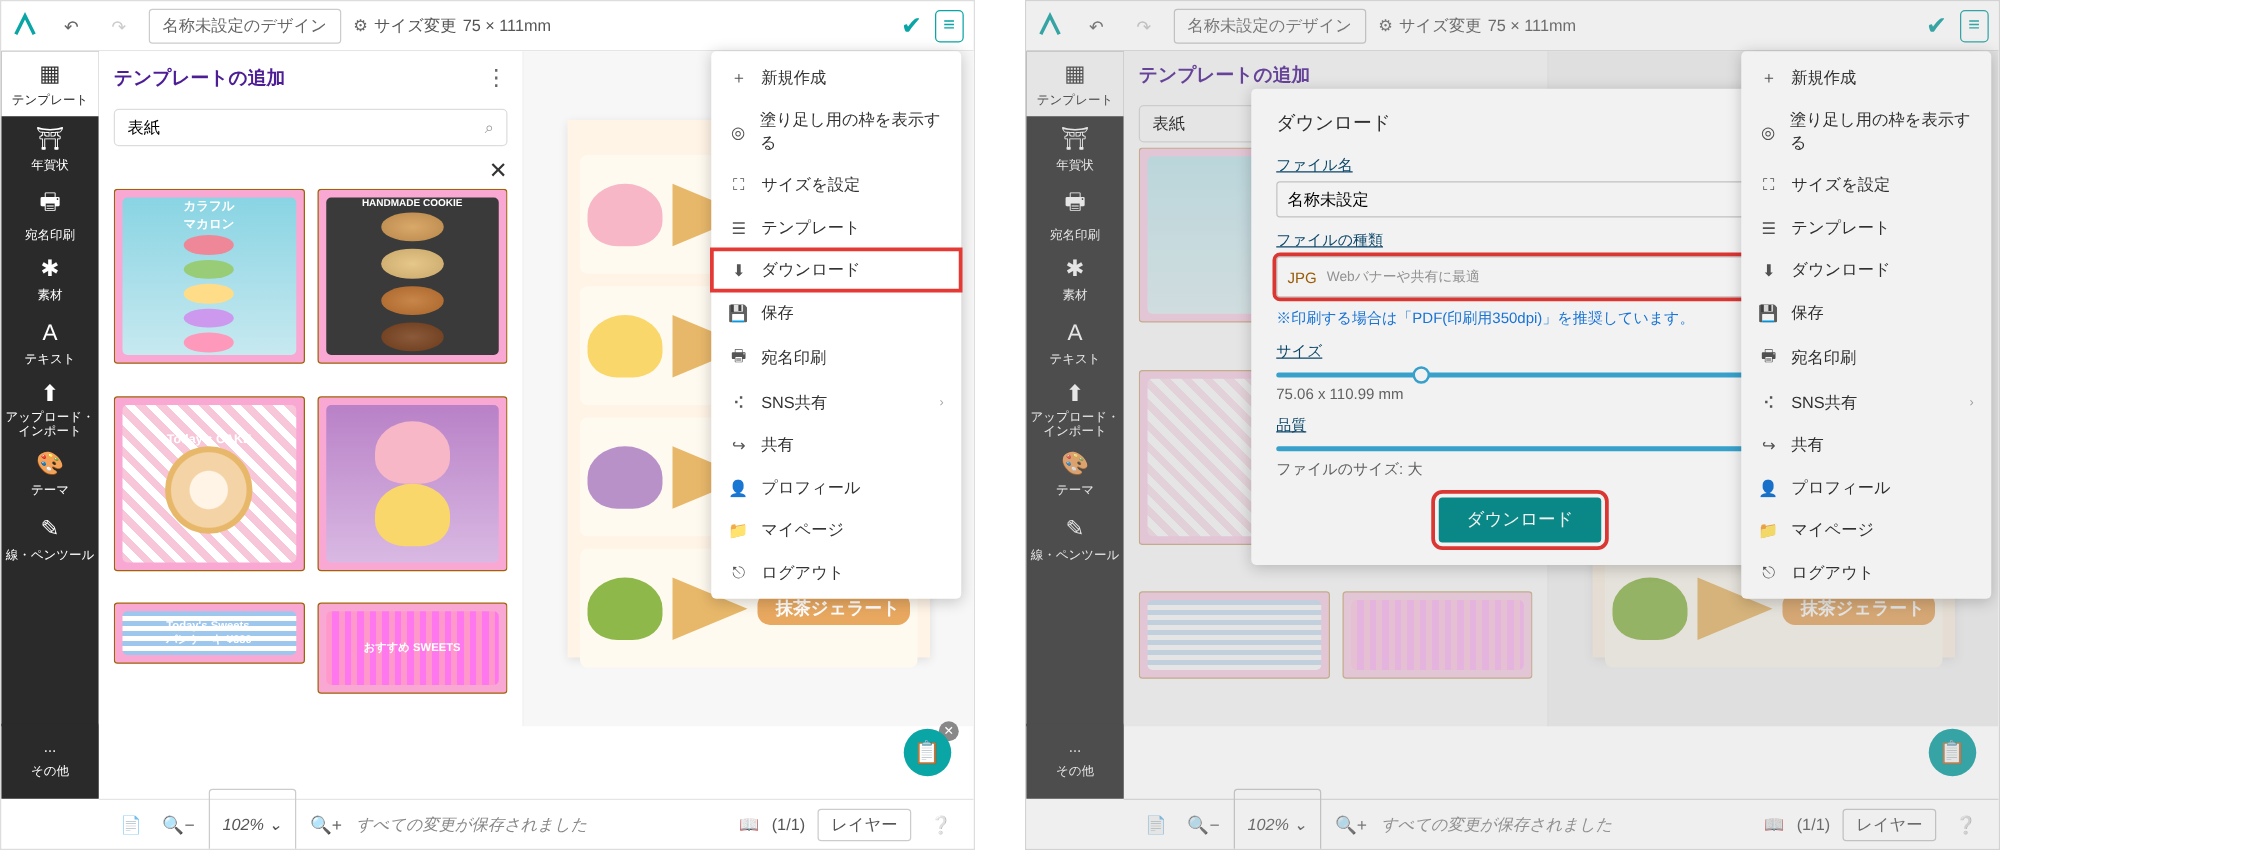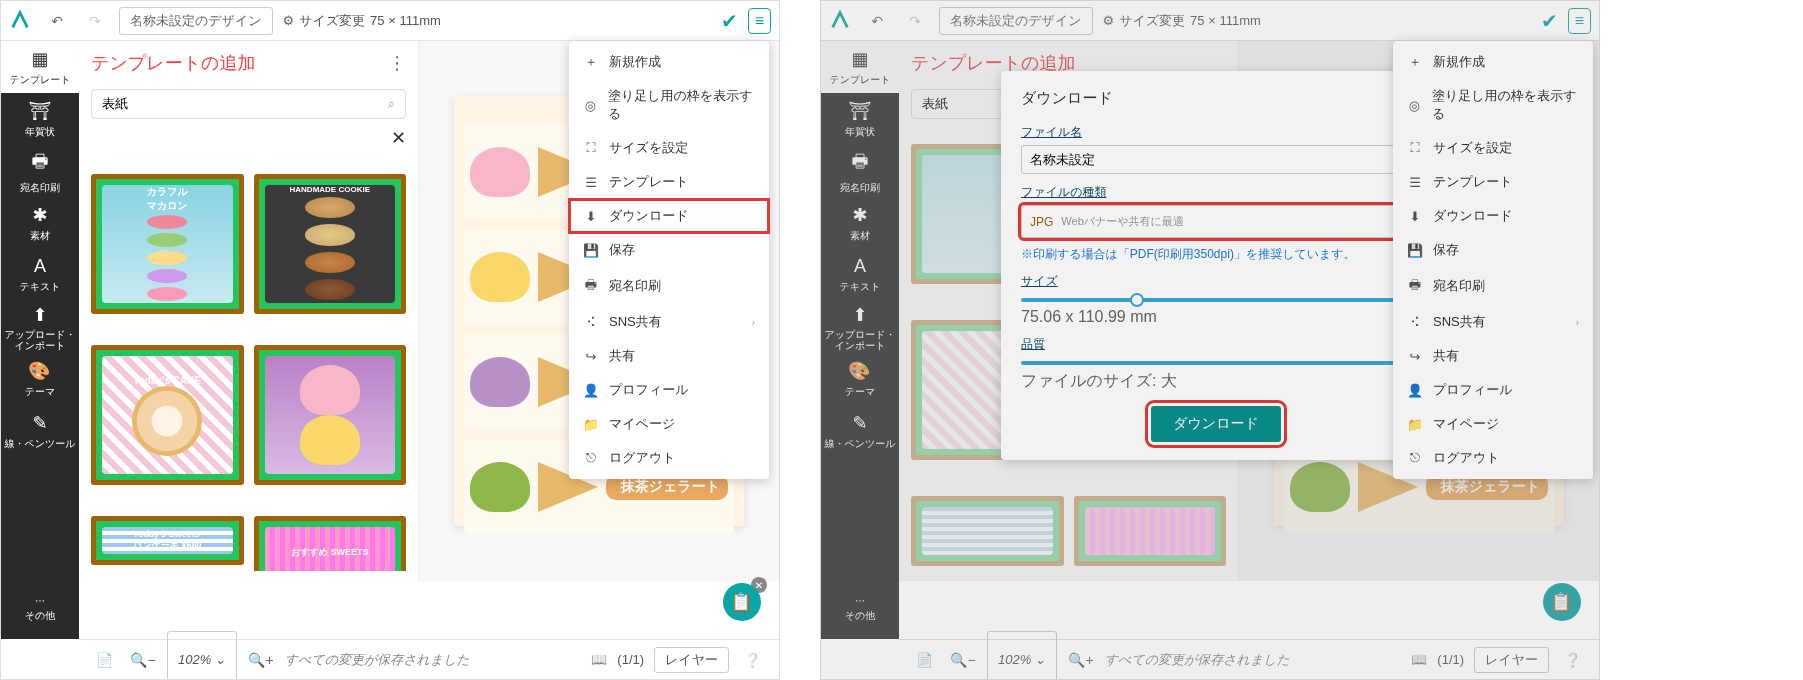--- a/index.html
+++ b/index.html
@@ -23,28 +23,28 @@
 
 .sidebar { position: absolute; left: 0; top: 40px; width: 78px; background: #2a2a2a; height: 540px; display: flex; flex-direction: column; }
 .sidebar-item { height: 52px; display: flex; flex-direction: column; align-items: center; justify-content: center; color: #fff; font-size: 10px; gap: 3px; cursor: pointer; }
 .sidebar-item.active { background: #fff; color: #333; }
 .sidebar-item .si-icon { font-size: 18px; }
 .sidebar-bottom { position: absolute; left: 0; bottom: 40px; width: 78px; background: #2a2a2a; height: 60px; display: flex; flex-direction: column; align-items: center; justify-content: center; color: #fff; font-size: 10px; gap: 3px; }
 
 
 .panel { position: absolute; left: 78px; top: 40px; width: 340px; height: 540px; background: #fff; border-right: 1px solid #eee; padding: 10px 12px; display: flex; flex-direction: column; }
 .panel-header { display: flex; align-items: center; justify-content: space-between; }
-.panel-title { font-size: 18px; font-weight: normal; color: #ef4444; }
+.panel-title { font-size: 15px; font-weight: bold; color: #4c1d95; }
 .panel-menu { font-size: 18px; color: #666; cursor: pointer; }
 .search-box { margin-top: 14px; border: 1px solid #ddd; border-radius: 4px; padding: 6px 10px; display: flex; align-items: center; font-size: 13px; color: #666; }
 .search-box input { border: none; outline: none; flex: 1; font-size: 13px; }
 .search-box .mag { color: #999; }
 .close-x { align-self: flex-end; margin-top: 8px; font-size: 18px; color: #333; cursor: pointer; }
 .thumbs { display: grid; grid-template-columns: 1fr 1fr; gap: 10px; margin-top: 4px; flex: 1; overflow: hidden; }
-.thumb { background: #22c55e; border: 5px solid #a16207; border-radius: 3px; height: 140px; position: relative; overflow: hidden; margin-top: 21px; }
+.thumb { background: #f9a8d4; border: 1px solid #a16207; border-radius: 3px; height: 140px; position: relative; overflow: hidden; }
 .thumb .t-content { position: absolute; inset: 6px; border-radius: 4px; display: flex; flex-direction: column; align-items: center; justify-content: center; font-size: 10px; color: #fff; font-weight: bold; }
 .t1 { background: linear-gradient(#89d4e3,#c7e9f0); }
 .t2 { background: #3a3a3a; }
 .t3 { background: repeating-linear-gradient(45deg,#f7c7d9,#f7c7d9 6px,#fff 6px,#fff 12px); color:#d46; }
 .t4 { background: linear-gradient(#b981c7,#d9b9e3); }
 .t5 { background: repeating-linear-gradient(#9ec7ed,#9ec7ed 4px,#fff 4px,#fff 8px); color:#246; }
 .t6 { background: repeating-linear-gradient(90deg,#f9c,#f9c 5px,#f7e 5px,#f7e 10px); color:#a36; }
 .t2 .cookie { width:50px; height:50px; border-radius:50%; margin:3px; display:inline-block; }
 .c1 { background: radial-gradient(#d9a96a,#b8864a); } .c2{background:radial-gradient(#e6c88a,#c9a66a);} .c3{background:radial-gradient(#c9864a,#a8642a);} .c4{background:radial-gradient(#8a5a3a,#6a3a1a);}
 .macaron { width:40px;height:30px;border-radius:50%;margin:2px;display:inline-block;}
@@ -82,21 +82,21 @@
 
 .dl-panel { position: absolute; top: 70px; left: 180px; width: 430px; background: #fff; box-shadow: 0 2px 12px rgba(0,0,0,.2); border-radius: 4px; padding: 18px 20px; z-index: 15; }
 .dl-title { font-size: 15px; color: #333; margin-bottom: 16px; }
 .dl-label { font-size: 12px; color: #0c4a6e; margin-bottom: 4px; margin-top: 10px; text-decoration: underline; }
 .dl-input { width: 100%; border: 1px solid #ccc; border-radius: 3px; padding: 6px 8px; font-size: 13px; }
 .dl-select { width: 100%; border: 1px solid #ccc; border-radius: 3px; padding: 8px 8px; font-size: 12px; color: #555; display:flex; gap:8px; align-items:center;}
 .dl-select.highlighted { outline: 3px solid #e53935; }
 .dl-note { font-size: 12px; color: #1a7ae0; margin-top: 8px; }
 .slider-track { height: 4px; background: #3aa9d6; border-radius: 2px; margin-top: 8px; position: relative; }
 .slider-thumb { position: absolute; top: -5px; width: 14px; height: 14px; border-radius: 50%; background: #fff; border: 2px solid #3aa9d6; }
-.dl-size-val { font-size: 16px; color: #666; margin-top: 6px; }
+.dl-size-val { font-size: 12px; color: #666; margin-top: 6px; }
 .quality .slider-thumb { left: calc(100% - 7px); }
 .sizeslider .slider-thumb { left: 28%; }
 .checkbox-row { display: flex; align-items: center; gap: 6px; font-size: 13px; color: #444; margin-top: 10px; }
 .checkbox-row .cb { width: 14px; height: 14px; border: 1px solid #aaa; border-radius: 2px; }
 .dl-btn-wrap { text-align: center; margin-top: 14px; }
 .dl-btn { background: #0a8f8f; color: #fff; border: none; padding: 9px 22px; font-size: 14px; border-radius: 3px; cursor: pointer; }
 .dl-btn.highlighted { outline: 3px solid #e53935; outline-offset: 3px; }
 
 .dimmed { filter: brightness(0.95); }
 .grayed { position:absolute; inset:0; background:rgba(200,200,200,.25); pointer-events:none; z-index:5;}

